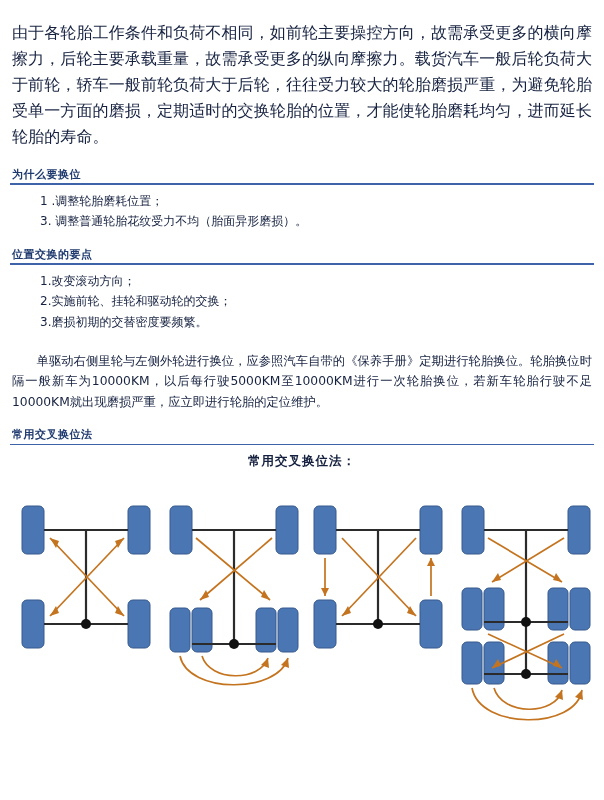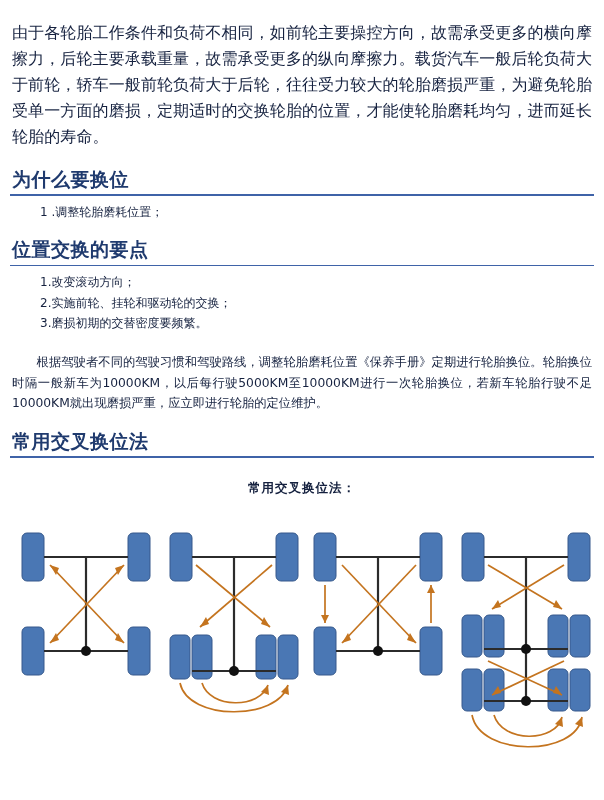--- a/index.html
+++ b/index.html
@@ -27,21 +27,21 @@
     line-height: 1.62;
     color: #15213f;
     text-align: justify;
     padding: 4px 2px 0 2px;
     letter-spacing: 0.1px;
   }
   .sec-head {
     position: relative;
     margin: 14px 0 6px 0;
     padding: 1px 0 3px 2px;
-    font-size: 19px;
+    font-size: 11px;
     font-weight: bold;
     color: #1f3a6e;
     letter-spacing: 0.5px;
   }
   .sec-head .rule {
     position: absolute;
     left: 0;
     right: 0;
     bottom: 0;
     height: 1.5px;
@@ -68,21 +68,21 @@
     text-indent: 2em;
   }
   .para-block {
     padding-top: 6px;
   }
   .fig-title {
     text-align: center;
     font-size: 12.5px;
     font-weight: bold;
     color: #15213f;
-    margin-top: 22px;
+    margin-top: 8px;
     letter-spacing: 1px;
   }
   .figures {
     position: relative;
     margin-top: 6px;
     height: 270px;
   }
   svg {
     display: block;
   }
@@ -111,33 +111,34 @@
 <div class="page">
 
   <p class="intro">由于各轮胎工作条件和负荷不相同，如前轮主要操控方向，故需承受更多的横向摩擦力，后轮主要承载重量，故需承受更多的纵向摩擦力。载货汽车一般后轮负荷大于前轮，轿车一般前轮负荷大于后轮，往往受力较大的轮胎磨损严重，为避免轮胎受单一方面的磨损，定期适时的交换轮胎的位置，才能使轮胎磨耗均匀，进而延长轮胎的寿命。</p>
 
   <div class="sec-head">
     <span>为什么要换位</span>
     <span class="rule"></span>
   </div>
   <div class="bullets">
     <div>1 .调整轮胎磨耗位置；</div>
+    <div>3. 调整普通轮胎花纹受力不均（胎面异形磨损）。</div>
   </div>
 
   <div class="sec-head">
     <span>位置交换的要点</span>
     <span class="rule"></span>
   </div>
   <div class="bullets">
     <div>1.改变滚动方向；</div>
     <div>2.实施前轮、挂轮和驱动轮的交换；</div>
     <div>3.磨损初期的交替密度要频繁。</div>
   </div>
 
-  <p class="para indent para-block">根据驾驶者不同的驾驶习惯和驾驶路线，调整轮胎磨耗位置《保养手册》定期进行轮胎换位。轮胎换位时隔一般新车为10000KM，以后每行驶5000KM至10000KM进行一次轮胎换位，若新车轮胎行驶不足10000KM就出现磨损严重，应立即进行轮胎的定位维护。</p>
+  <p class="para indent para-block">单驱动右侧里轮与左侧外轮进行换位，应参照汽车自带的《保养手册》定期进行轮胎换位。轮胎换位时隔一般新车为10000KM，以后每行驶5000KM至10000KM进行一次轮胎换位，若新车轮胎行驶不足10000KM就出现磨损严重，应立即进行轮胎的定位维护。</p>
 
   <div class="sec-head">
     <span>常用交叉换位法</span>
     <span class="rule"></span>
   </div>
 
   <div class="fig-title">常用交叉换位法：</div>
 
   <div class="figures">
     <svg width="584" height="270" viewBox="0 0 584 270" xmlns="http://www.w3.org/2000/svg">

